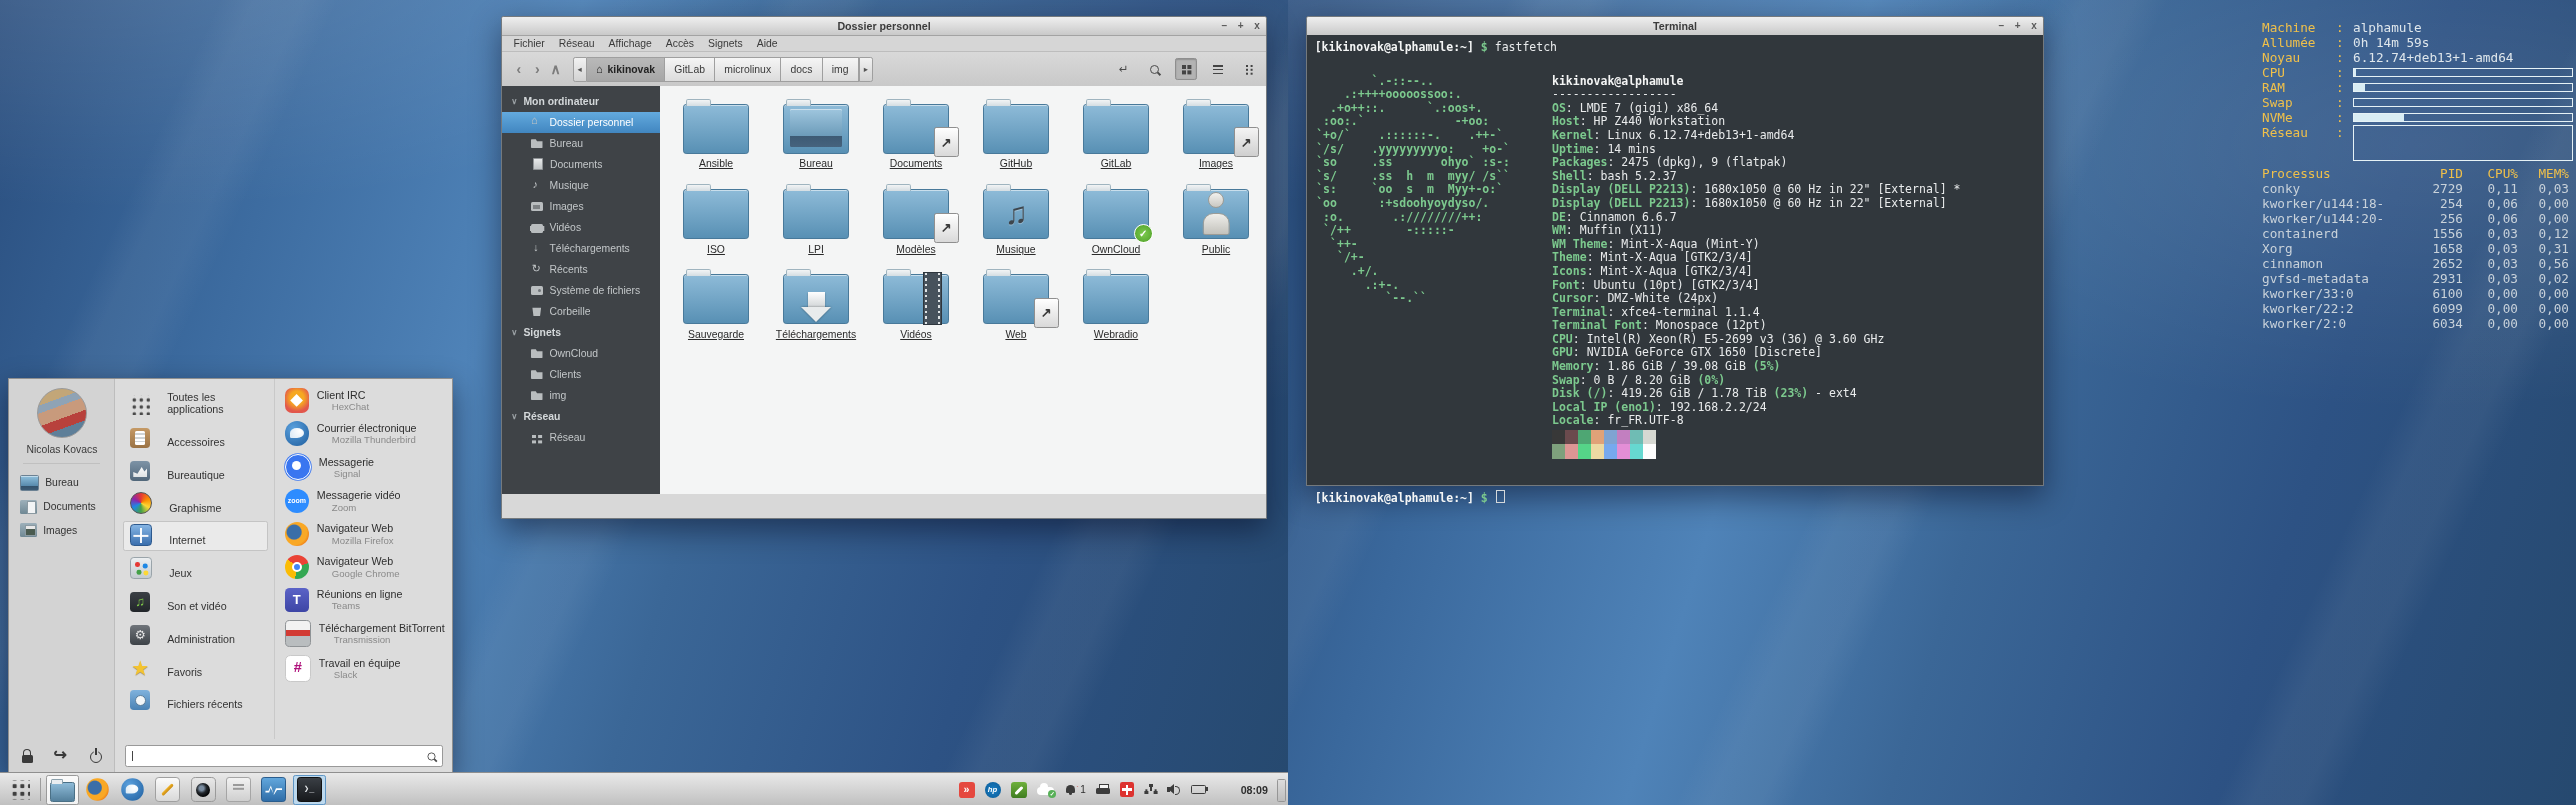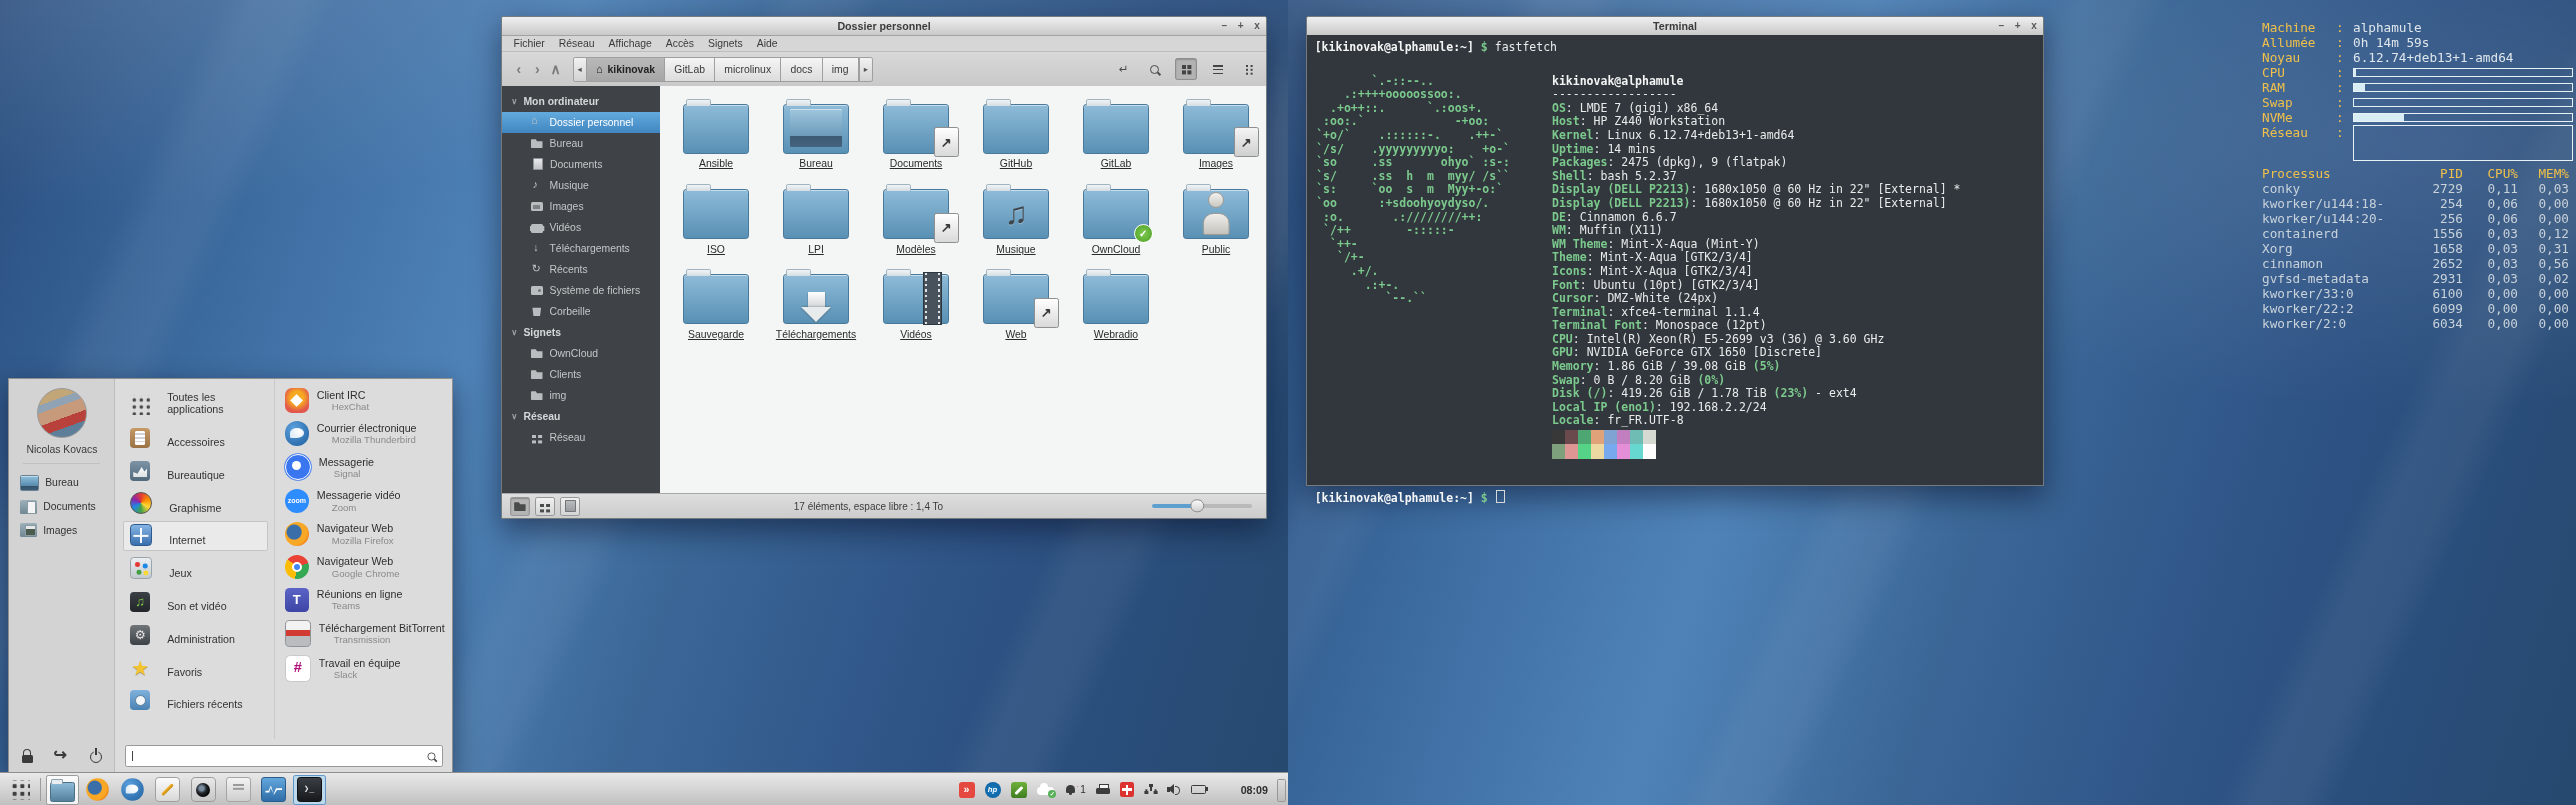--- a/index.html
+++ b/index.html
@@ -564,37 +564,20 @@
             </div>
             <div class="flabel">Web</div>
           </div>
           <div class="fitem">
             <div class="folder"></div>
             <div class="flabel">Webradio</div>
           </div>
         </div>
     </div>
   </div>
-  <div class="nstatus">
-    <span id="nemo-sbtns" style="display:flex;">
-        <span class="sbtn pressed">
-          <span class="smi smi-folder" style="filter: brightness(0.4);"></span>
-        </span>
-        <span class="sbtn">
-          <span class="smi smi-network" style="filter: brightness(0.4);"></span>
-        </span>
-        <span class="sbtn">
-          <span class="smi smi-doc" style="filter: brightness(0.8);"></span>
-        </span>
-      </span>
-    <span class="stext">17 éléments, espace libre : 1,4 To</span>
-    <span class="zoomslider">
-        <span class="knob"></span>
-      </span>
-  </div>
 </div>
 
 <div class="win" id="terminal" style="left:1306px;top:16px;width:736px;height:468px;">
   <div class="tbar">
     <span class="title">Terminal</span>
     <span class="wc">
         <span class="wcb">–</span>
         <span class="wcb">+</span>
         <span class="wcb">x</span>
       </span>

